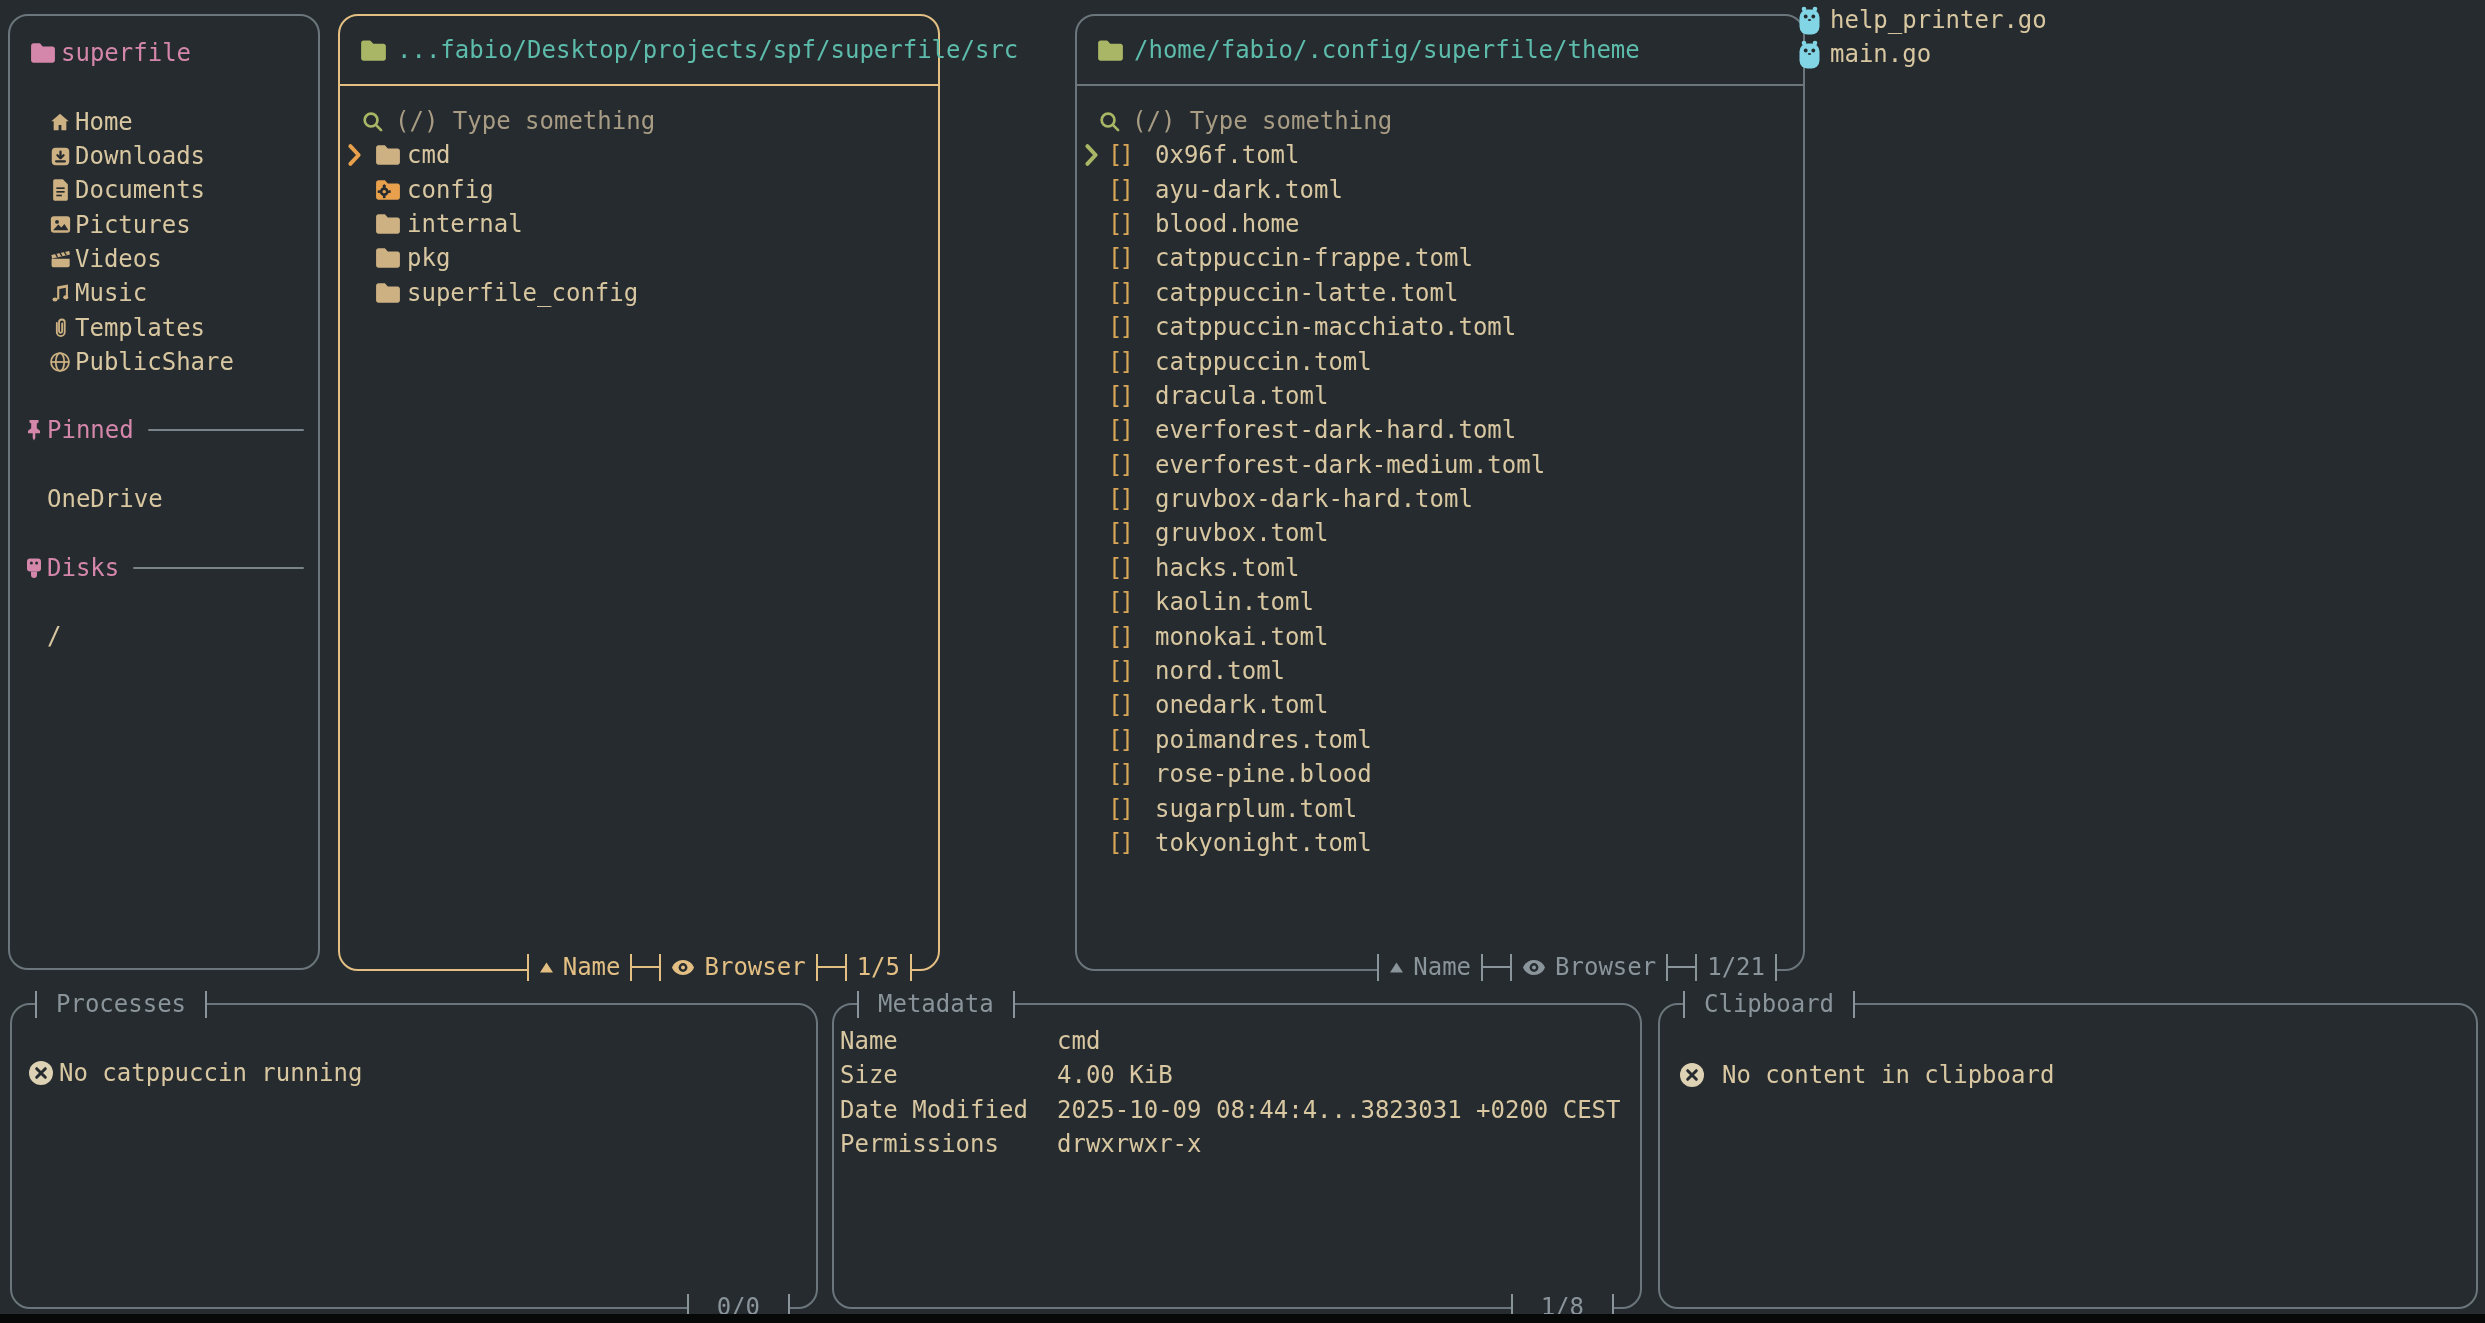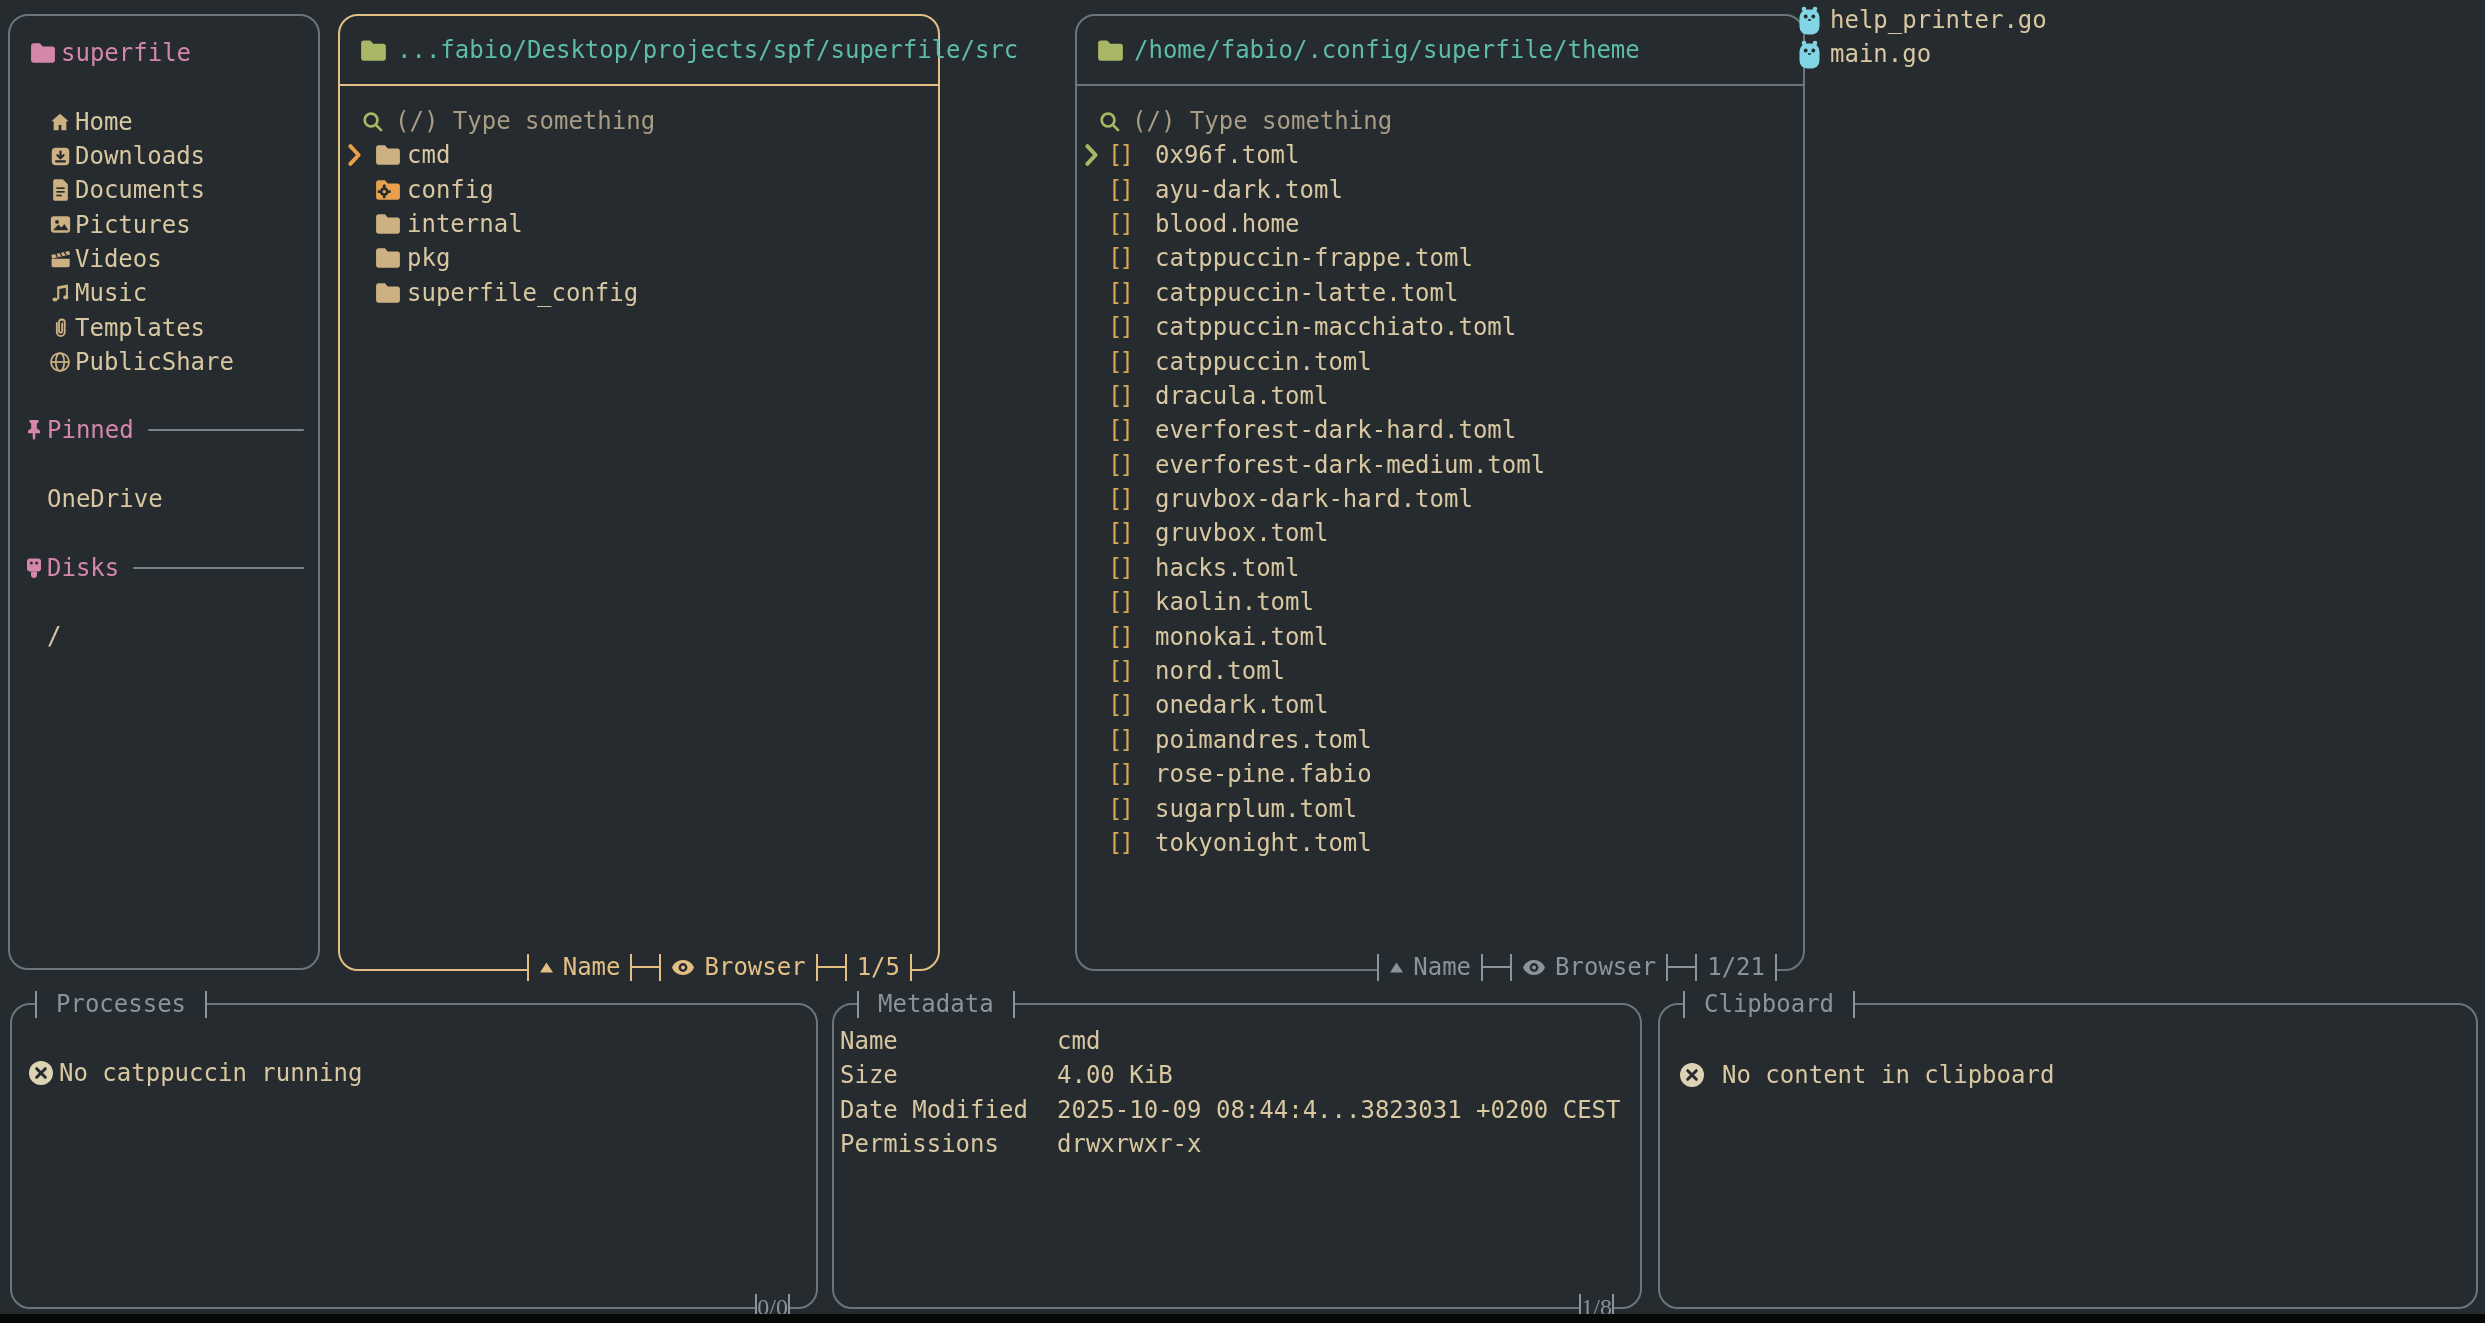--- a/index.html
+++ b/index.html
@@ -59,21 +59,21 @@
   .blabel{position:absolute;height:34px;display:flex;align-items:center;background:var(--bg);}
   .footer{top:calc(100% - 19px);right:26px;color:var(--gold);}
   .inactive .footer{color:var(--graytext);}
   .vb{width:2px;height:27px;background:currentColor;flex:none;}
   .hb{width:27px;height:2px;background:currentColor;flex:none;}
   .footer .seg{padding:0 10px;display:inline-flex;align-items:center;gap:9px;}
   .footer .icon{color:inherit;}
   .ptitle{top:-18px;left:23px;color:var(--graytext);}
   .ptitle span:not(.vb){padding:0 19px;}
   .counter{top:calc(100% - 17px);right:26px;color:var(--graytext);}
-  .counter span:not(.vb){padding:0 0;font-family:Liberation Serif, serif;}
+  .counter span:not(.vb){padding:0 28px;}
   
   #processes{left:10px;top:1003px;width:808px;height:306px;}
   #metadata{left:832px;top:1003px;width:810px;height:306px;}
   #clipboard{left:1658px;top:1003px;width:820px;height:306px;}
   .emptyrow{position:absolute;display:flex;align-items:center;height:34px;}
   #processes .emptyrow{top:51px;left:16px;}
   #clipboard .emptyrow{top:53px;left:19px;}
   .circlex{width:26px;height:26px;margin-right:5px;}
   #clipboard .circlex{margin-right:17px;}
   .mrows{position:absolute;top:19px;left:6px;right:6px;}
@@ -550,21 +550,21 @@
         <span class="fname">poimandres.toml</span>
       </div>
 
       <div class="frow toml">
         <span class="chev icon">
           <svg width="15" height="26" viewBox="0 0 12 22" fill="none" stroke="currentColor" stroke-width="3.4" stroke-linecap="round" stroke-linejoin="round">
             <path d="M2.5 3.5 L9.5 11 L2.5 18.5"></path>
           </svg>
         </span>
         <span class="ficon">[]</span>
-        <span class="fname">rose-pine.fabio</span>
+        <span class="fname">rose-pine.blood</span>
       </div>
 
       <div class="frow toml">
         <span class="chev icon">
           <svg width="15" height="26" viewBox="0 0 12 22" fill="none" stroke="currentColor" stroke-width="3.4" stroke-linecap="round" stroke-linejoin="round">
             <path d="M2.5 3.5 L9.5 11 L2.5 18.5"></path>
           </svg>
         </span>
         <span class="ficon">[]</span>
         <span class="fname">sugarplum.toml</span>

